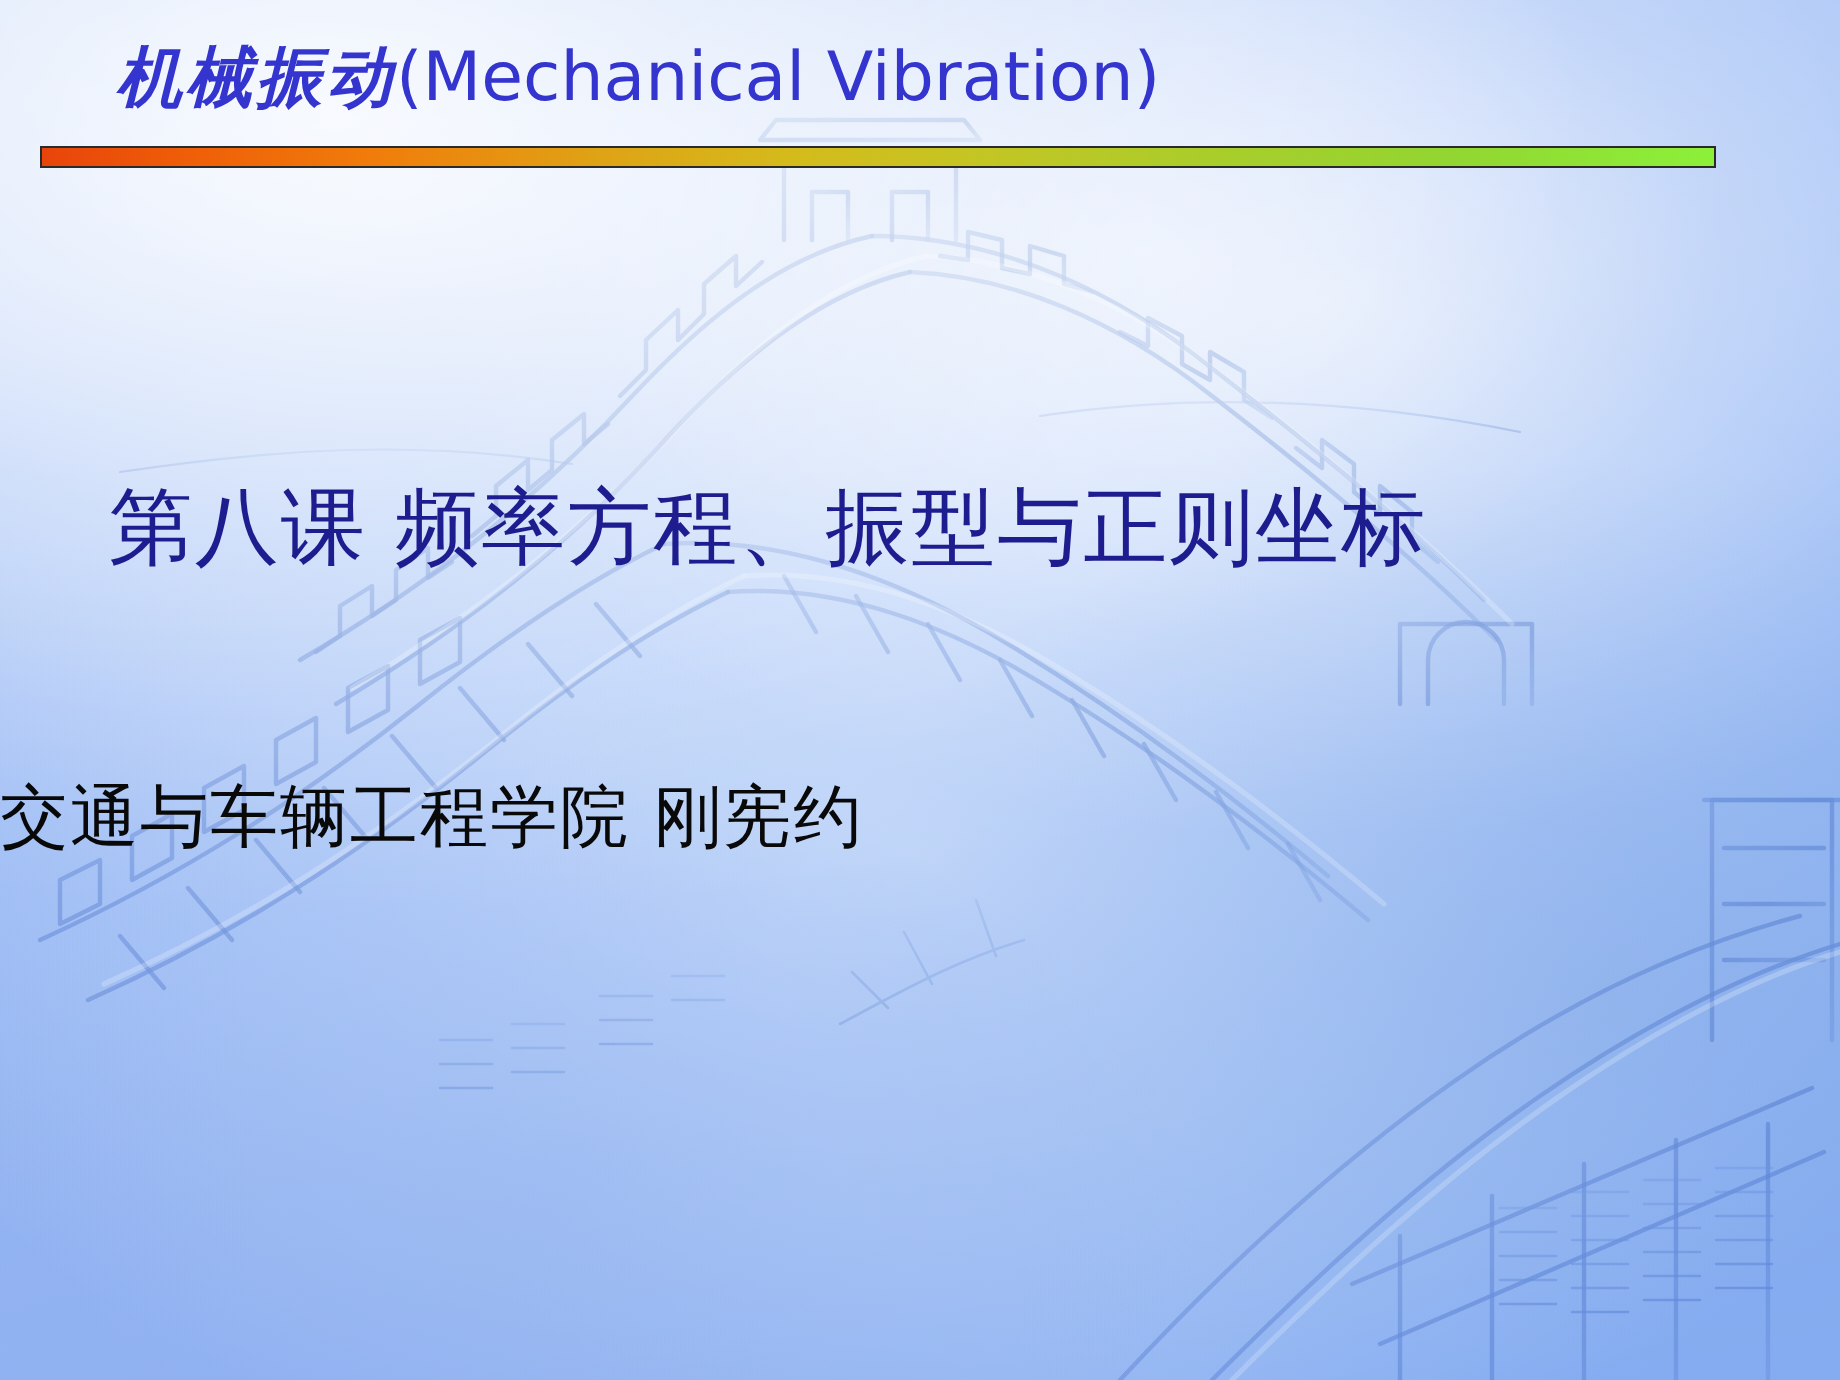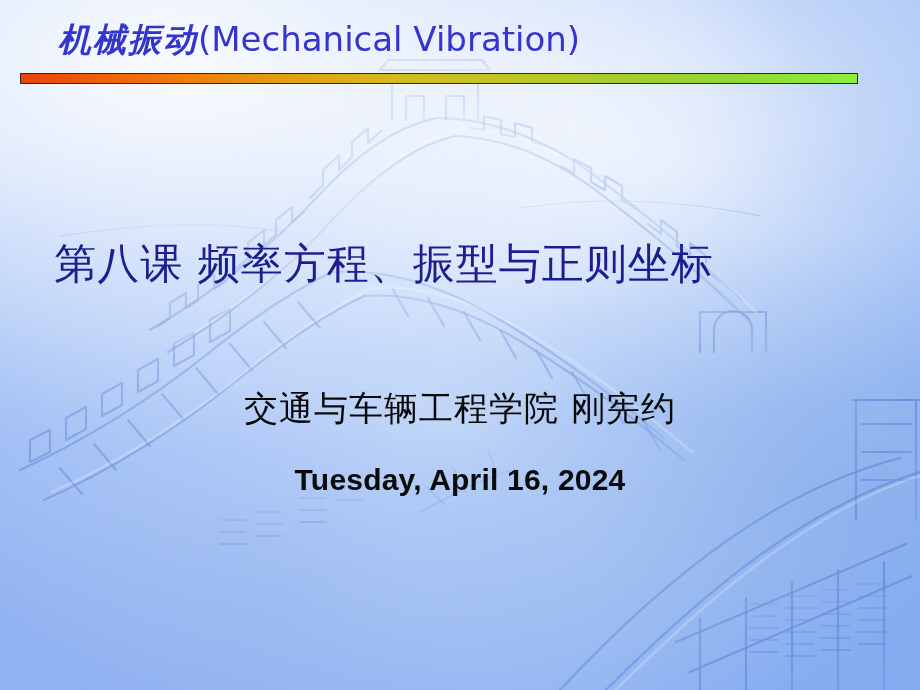--- a/index.html
+++ b/index.html
@@ -115,21 +115,20 @@
     letter-spacing: 1px;
     line-height: 1.15;
     white-space: nowrap;
   }
 
   .subtitle {
     position: absolute;
     left: 0;
     top: 386px;
     width: 920px;
-    text-align: center;
     font-family: "DejaVu Serif", "Liberation Serif", serif;
     font-size: 34px;
     font-weight: 400;
     color: #090909;
     letter-spacing: 1px;
     white-space: nowrap;
   }
 
   .datestamp {
     position: absolute;
@@ -250,15 +249,14 @@
 
   <div class="header">
     <div class="header-title">
       <span class="ht-cn">机械振动</span><span class="ht-en">(Mechanical Vibration)</span>
     </div>
     <div class="rule-bar"></div>
   </div>
 
   <div class="main-title">第八课 频率方程、振型与正则坐标</div>
   <div class="subtitle">交通与车辆工程学院 刚宪约</div>
-  <div class="datestamp">Tuesday, April 16, 2024</div>
 
 </div>
 
 </body></html>

